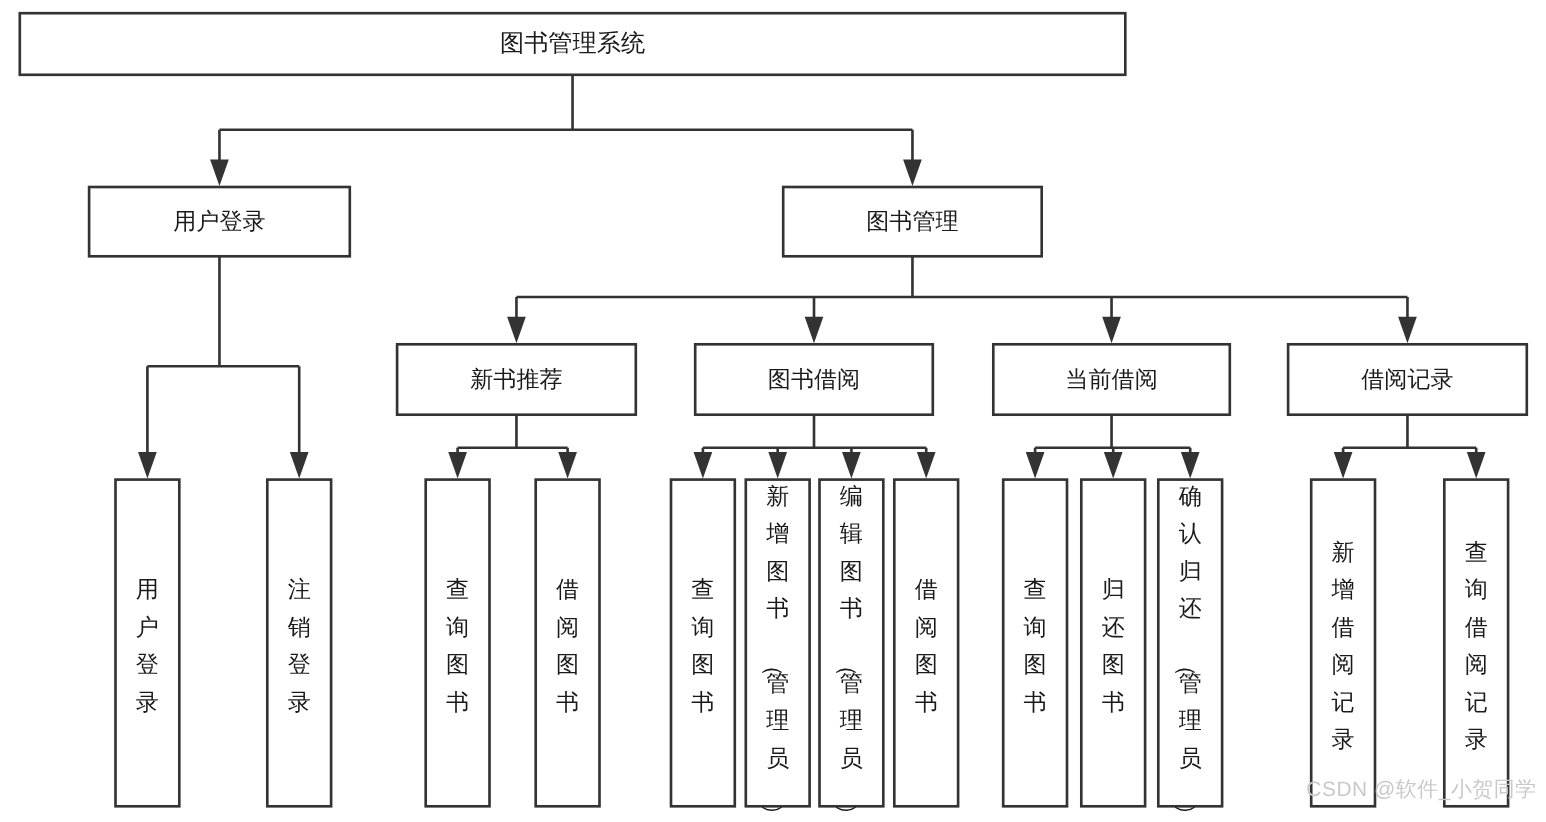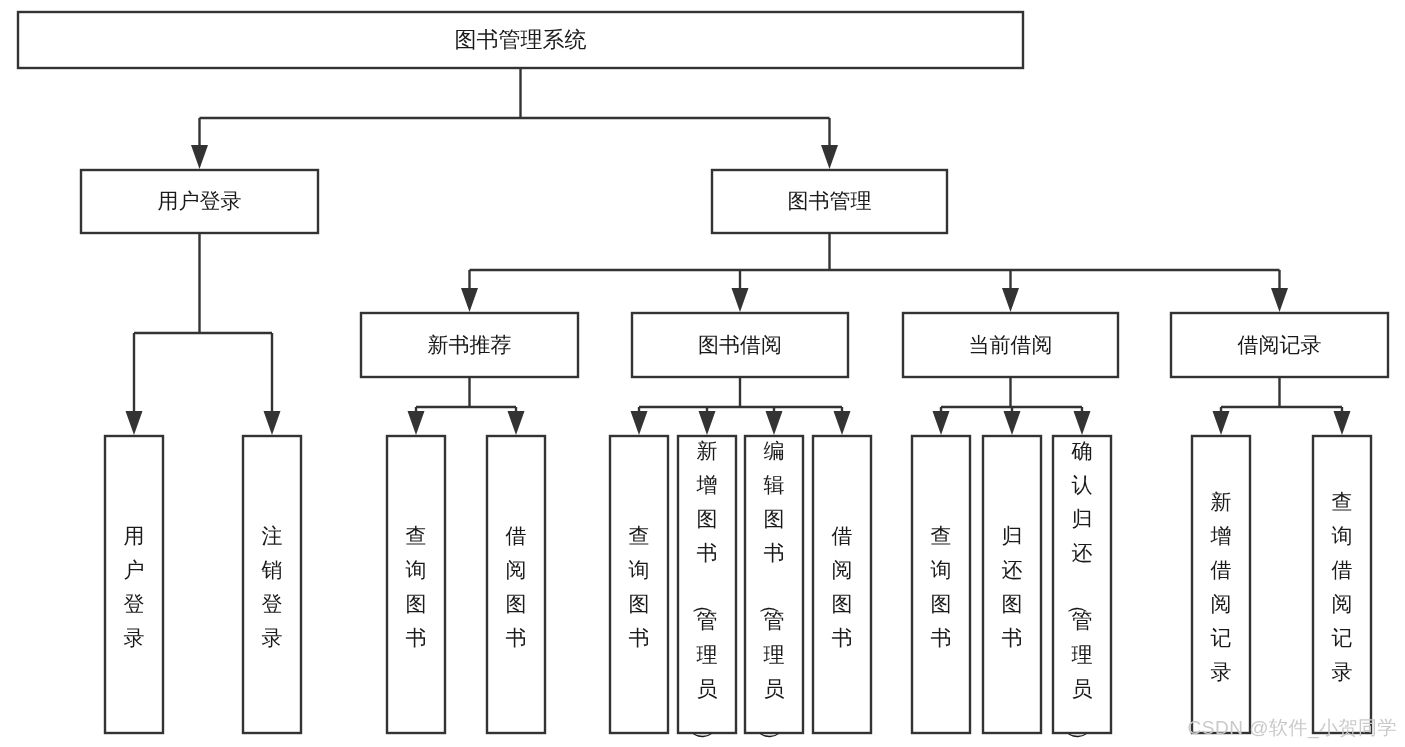--- a/index.html
+++ b/index.html
@@ -45,21 +45,21 @@
     stroke-width: 2.4;
     fill: none;
   }
   .arrow-head {
     fill: #333333;
     stroke: none;
   }
   .watermark {
     position: absolute;
     right: 8px;
-    bottom: 6px;
+    bottom: 16px;
     font-family: "Liberation Sans", "DejaVu Sans", sans-serif;
     font-size: 19px;
     color: #c9c9c9;
     white-space: nowrap;
     letter-spacing: 0.5px;
     user-select: none;
   }
 </style>
 </head>
 <body>

